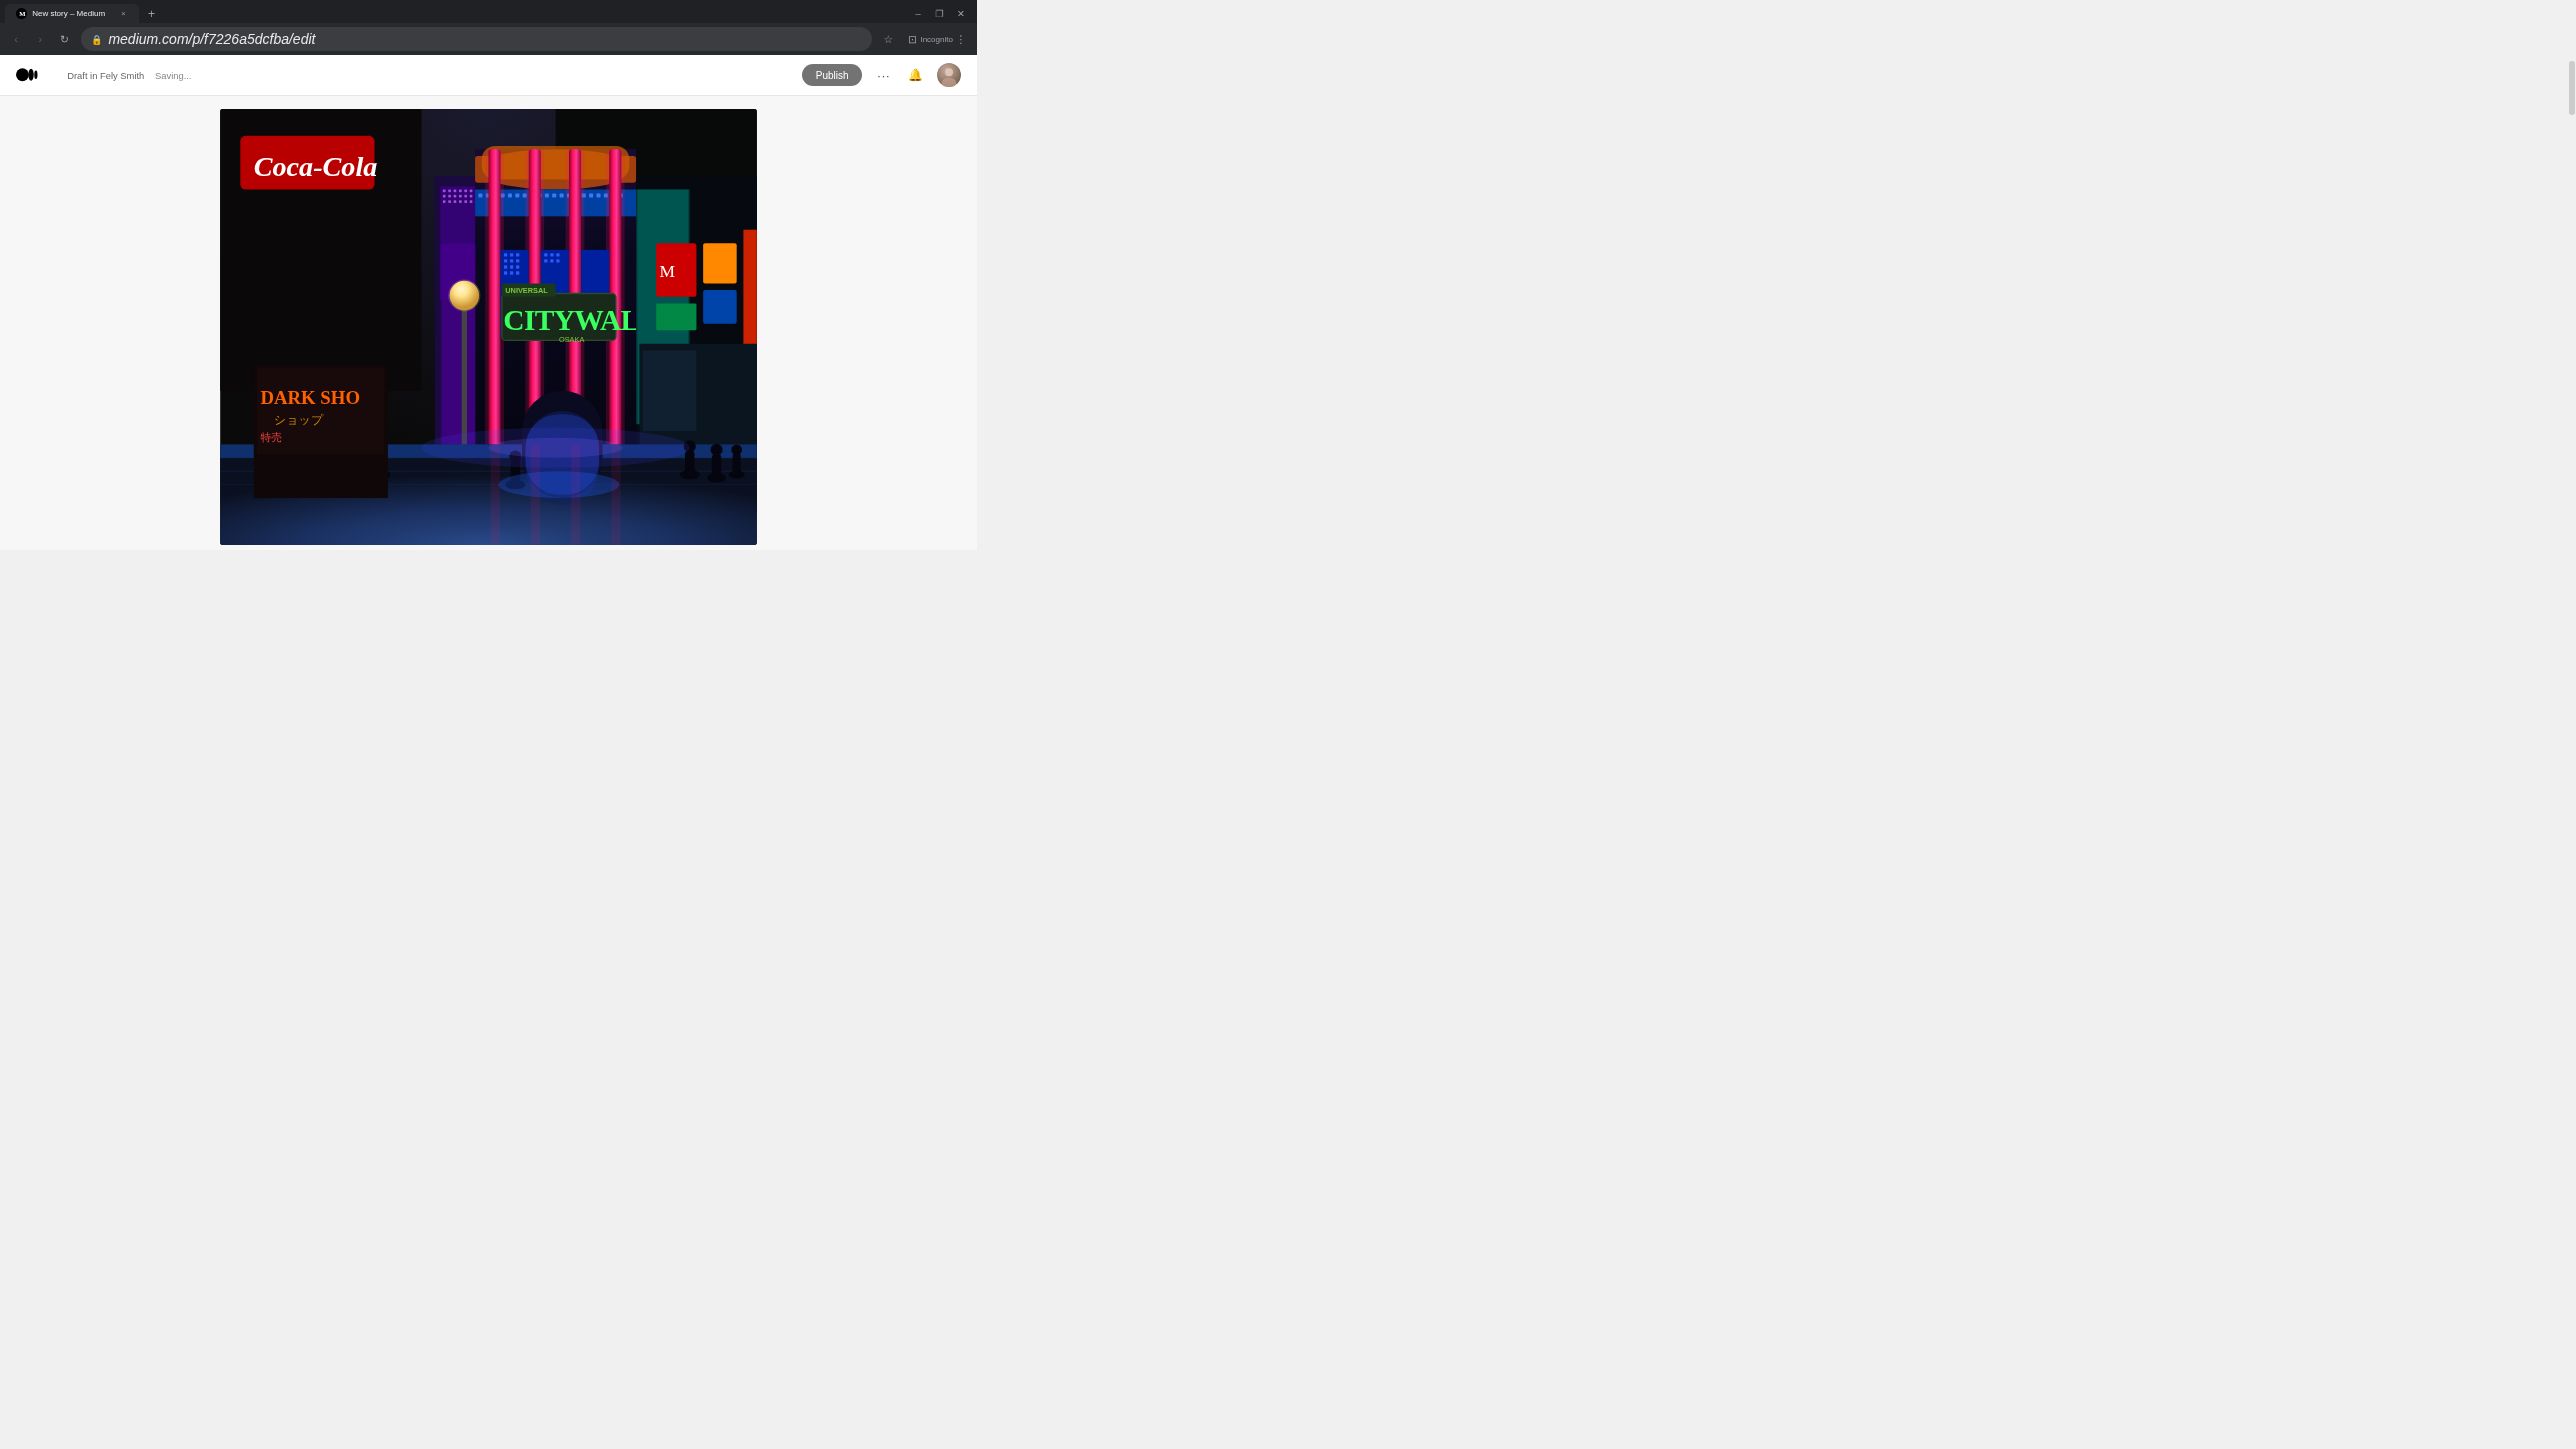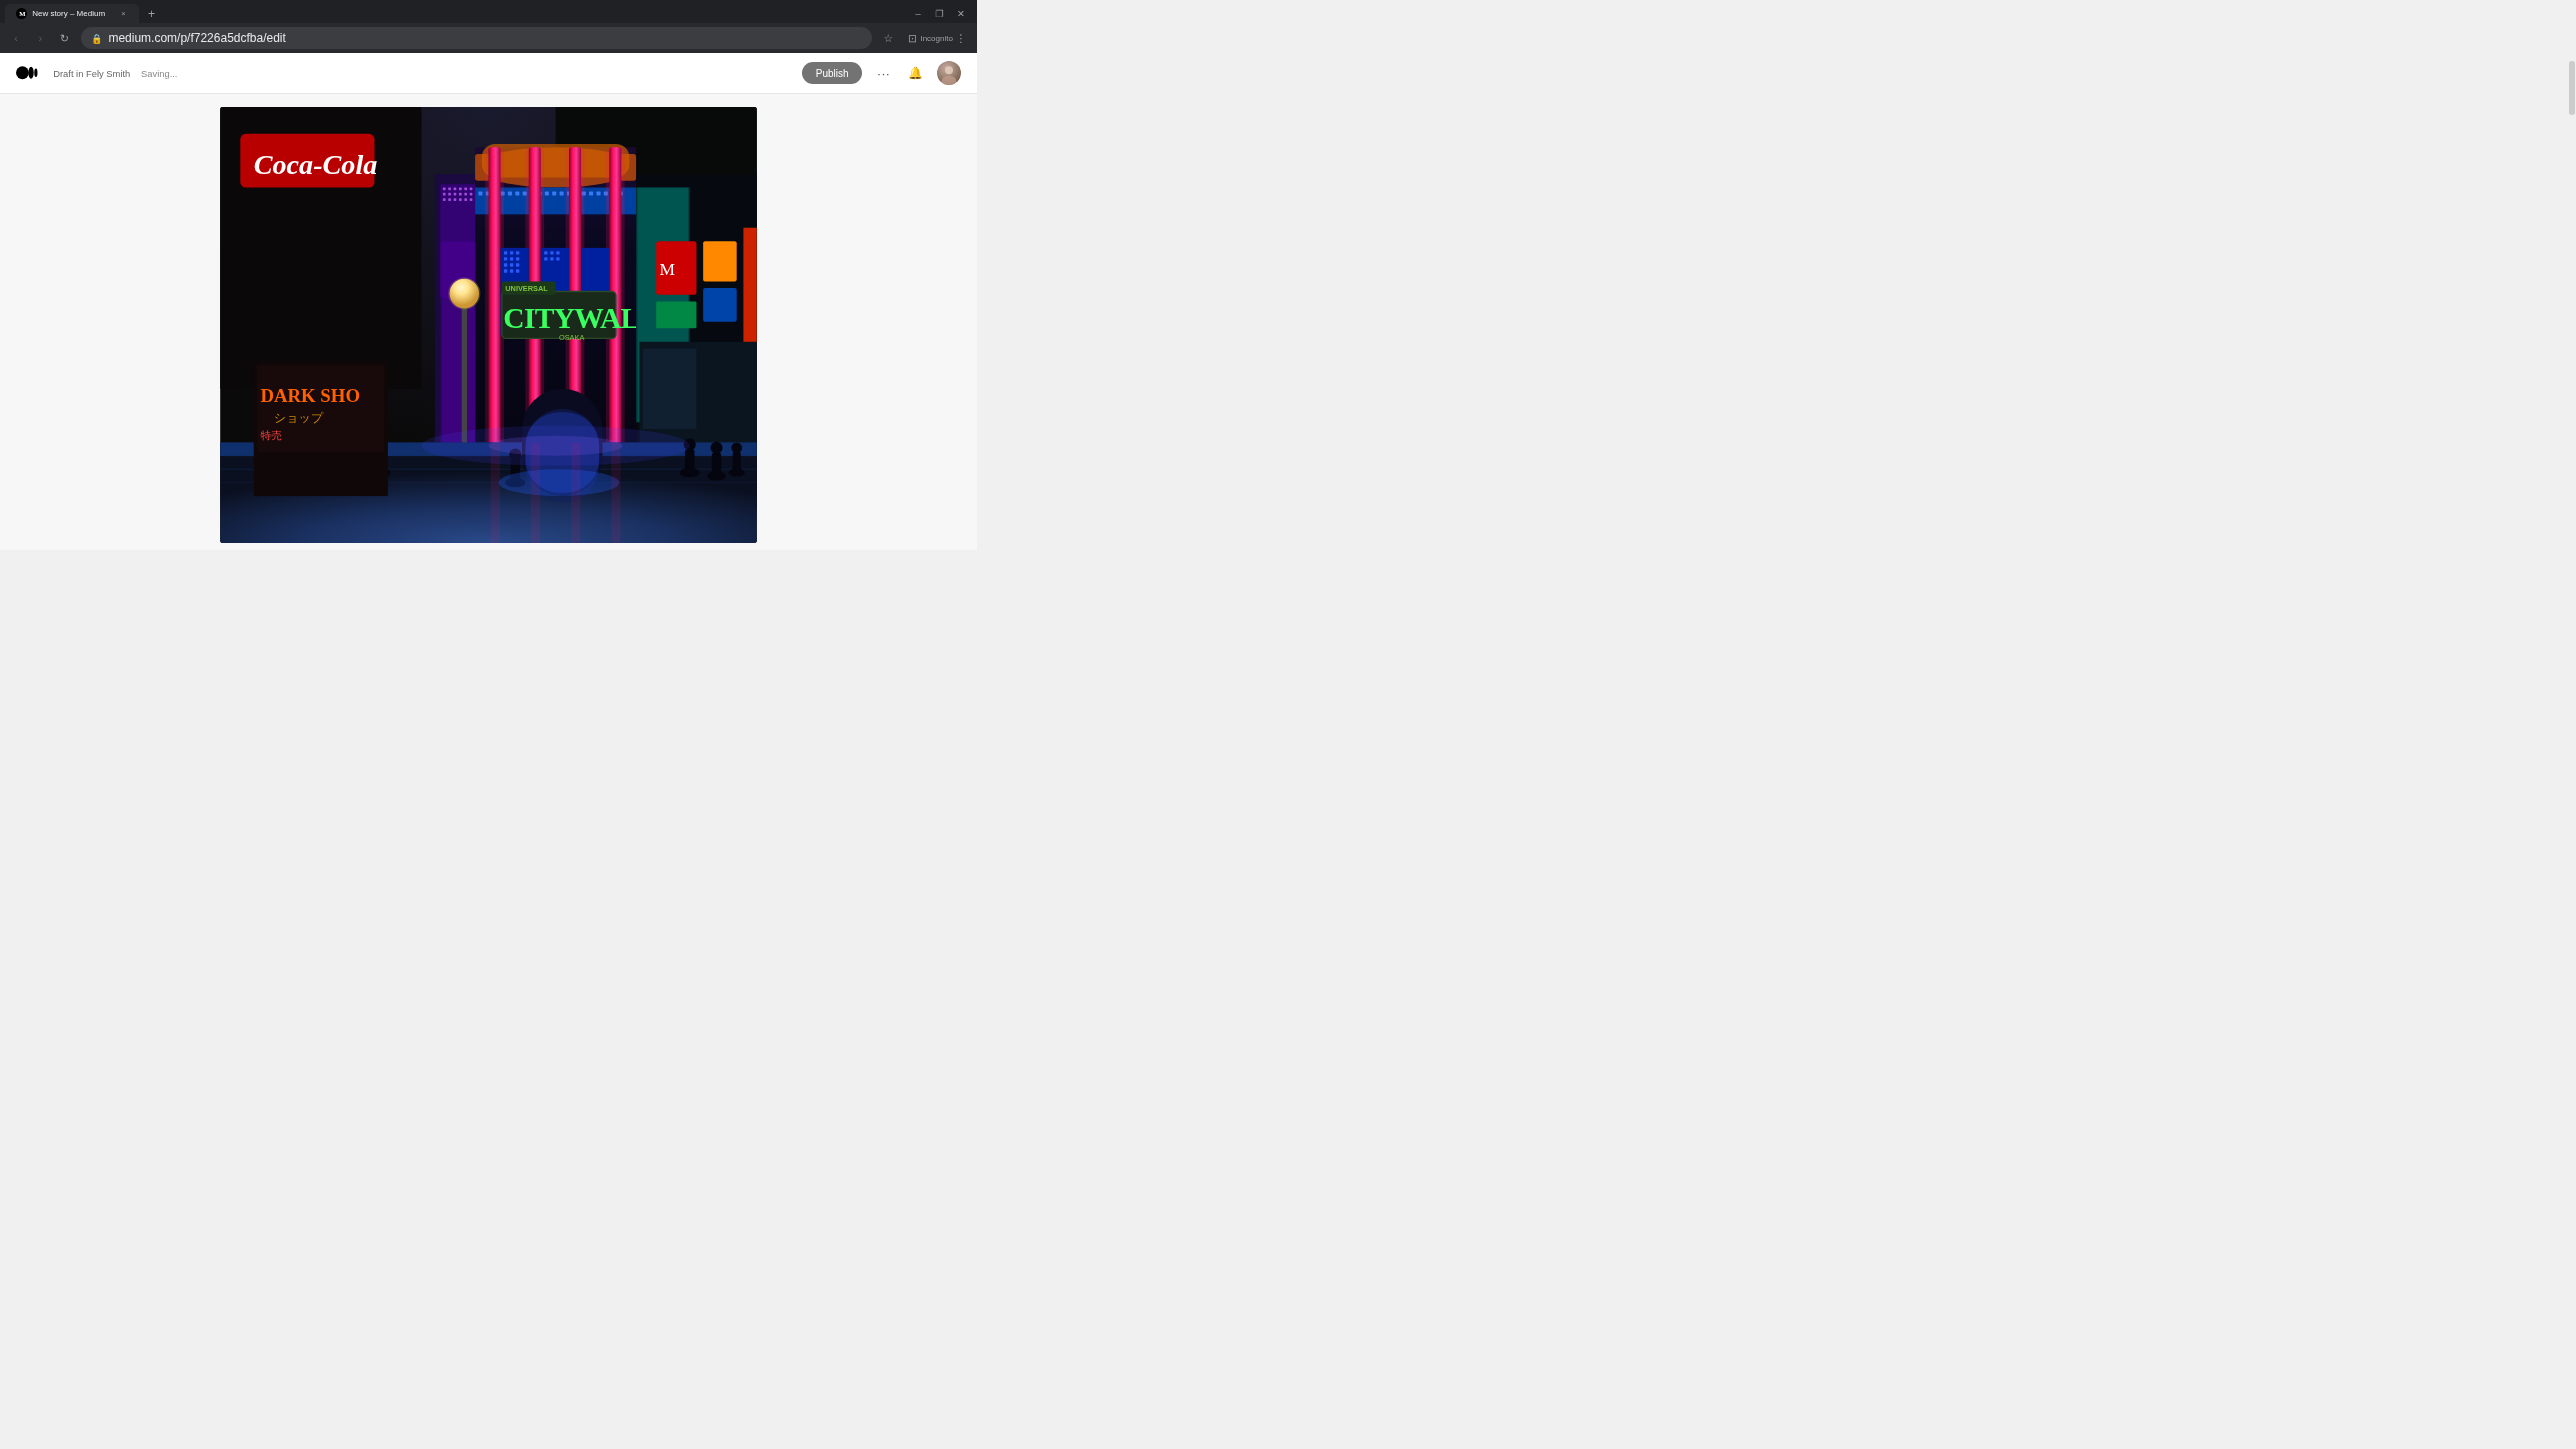--- a/index.html
+++ b/index.html
@@ -148,21 +148,22 @@
       margin: 0 2.7px;
     }
 
     .address-lock {
       color: #9aa0a6;
       font-size: 9.4px;
     }
 
     .address-text {
       color: #e8eaed;
-      font-size: 12px;
+      font-size: 14px;
+      font-style: italic;
     }
 
     .toolbar-actions {
       display: flex;
       align-items: center;
       gap: 2.7px;
     }
 
     
     .medium-app {
@@ -189,21 +190,21 @@
     }
 
     .medium-logo-icon {
       width: 21.5px;
       height: 21.5px;
     }
 
     .draft-info {
       font-size: 9.4px;
       color: #666;
-      margin-left: 5px;
+      margin-left: 19px;
     }
 
     .saving-status {
       font-size: 9.4px;
       color: #888;
     }
 
     .header-spacer { flex: 1; }
 
     .publish-btn {

